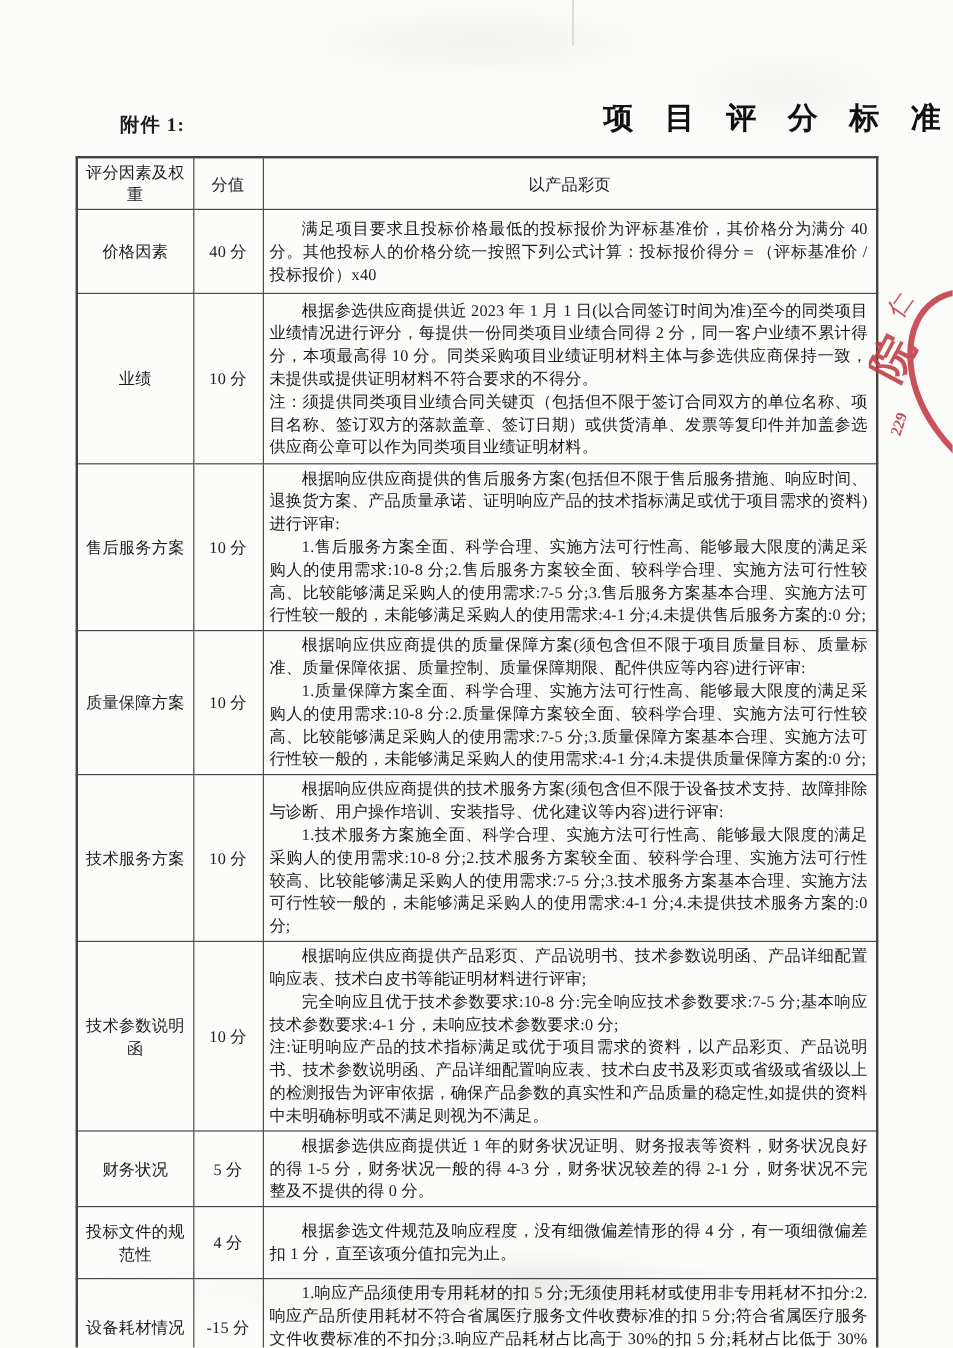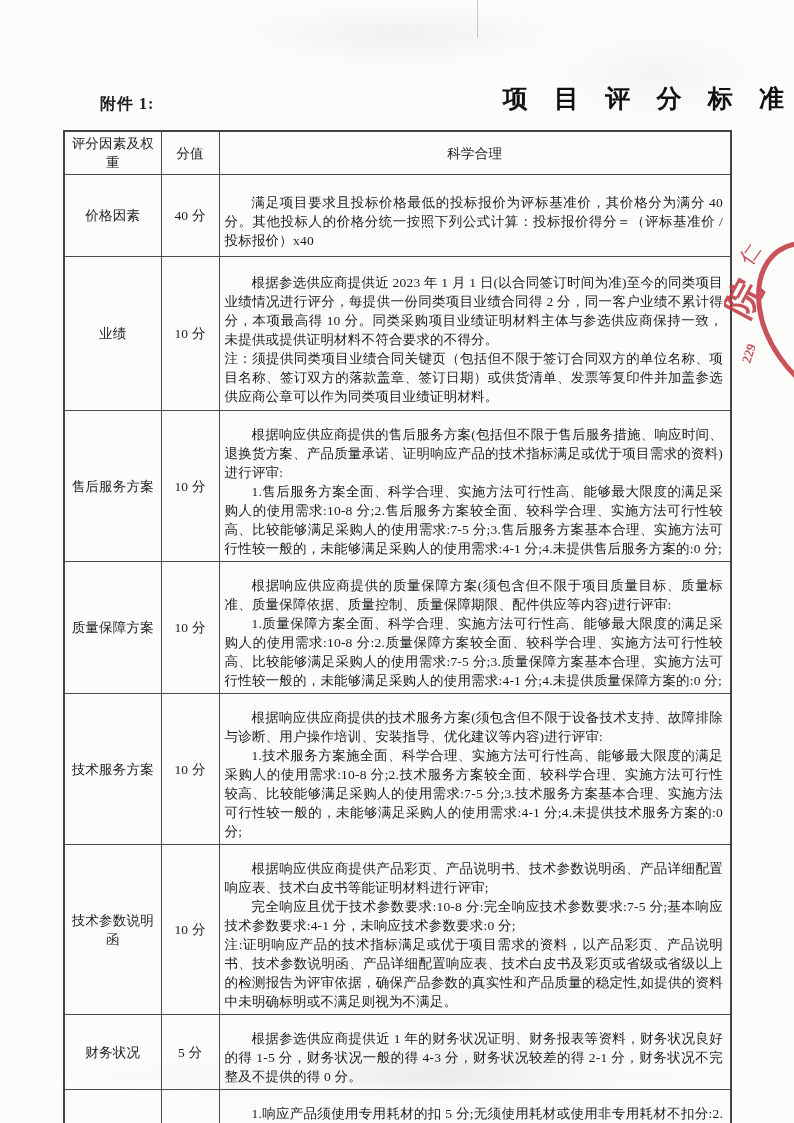--- a/index.html
+++ b/index.html
@@ -26,21 +26,21 @@
   table.score{
     position:absolute;left:63px;top:130px;width:667px;
     border-collapse:collapse;table-layout:fixed;
     font-size:13.5px;line-height:19px;letter-spacing:.2px;
   }
   table.score th,table.score td{border:1px solid #4a4a4a;vertical-align:middle;}
   table.score{border:2px solid #444;}
   col.c1{width:97px;}col.c2{width:58px;}col.c3{width:512px;}
   th{font-weight:400;text-align:center;height:36px;padding:2px 4px;}
   td.factor,td.score-val{text-align:center;padding:2px 4px;margin-left:24px;}
-  td.criteria{padding:14px 7px 3px 5px;text-align:justify;font-family:Liberation Serif, serif;}
+  td.criteria{padding:2px 7px 3px 5px;text-align:justify;font-family:Liberation Serif, serif;}
   td.criteria p{margin:0;}
   td.criteria p.ind{text-indent:2em;}
   tbody tr:nth-child(1) td{height:64px;}
   tbody tr:nth-child(2) td{height:136px;}
   tbody tr:nth-child(3) td{height:123px;}
   tbody tr:nth-child(4) td{height:112px;}
   tbody tr:nth-child(5) td{height:100px;}
   tbody tr:nth-child(6) td{height:146px;}
   tbody tr:nth-child(7) td{height:52px;}
   tbody tr:nth-child(8) td{height:54px;}
@@ -66,21 +66,21 @@
   <table class="score">
     <colgroup>
         <col class="c1">
         <col class="c2">
         <col class="c3">
       </colgroup>
     <thead>
       <tr>
         <th>评分因素及权重</th>
         <th>分值</th>
-        <th>科学合理</th>
+        <th>以产品彩页</th>
       </tr>
     </thead>
     <tbody>
         <tr>
           <td class="factor">价格因素</td>
           <td class="score-val">40 分</td>
           <td class="criteria">
             <p class="ind">满足项目要求且投标价格最低的投标报价为评标基准价，其价格分为满分 40 分。其他投标人的价格分统一按照下列公式计算：投标报价得分＝（评标基准价 / 投标报价）x40</p>
           </td>
         </tr>
@@ -126,20 +126,27 @@
           </td>
         </tr>
         <tr>
           <td class="factor">财务状况</td>
           <td class="score-val">5 分</td>
           <td class="criteria">
             <p class="ind">根据参选供应商提供近 1 年的财务状况证明、财务报表等资料，财务状况良好的得 1-5 分，财务状况一般的得 4-3 分，财务状况较差的得 2-1 分，财务状况不完整及不提供的得 0 分。</p>
           </td>
         </tr>
         <tr>
+          <td class="factor">投标文件的规范性</td>
+          <td class="score-val">4 分</td>
+          <td class="criteria">
+            <p class="ind">根据参选文件规范及响应程度，没有细微偏差情形的得 4 分，有一项细微偏差扣 1 分，直至该项分值扣完为止。</p>
+          </td>
+        </tr>
+        <tr>
           <td class="factor">设备耗材情况</td>
           <td class="score-val">-15 分</td>
           <td class="criteria">
             <p class="ind">1.响应产品须使用专用耗材的扣 5 分;无须使用耗材或使用非专用耗材不扣分:2.响应产品所使用耗材不符合省属医疗服务文件收费标准的扣 5 分;符合省属医疗服务文件收费标准的不扣分;3.响应产品耗材占比高于 30%的扣 5 分;耗材占比低于 30%的不扣分。</p>
           </td>
         </tr>
       </tbody>
   </table>
 
   <svg class="stamp" width="70" height="170" viewBox="0 0 70 170" aria-hidden="true">

